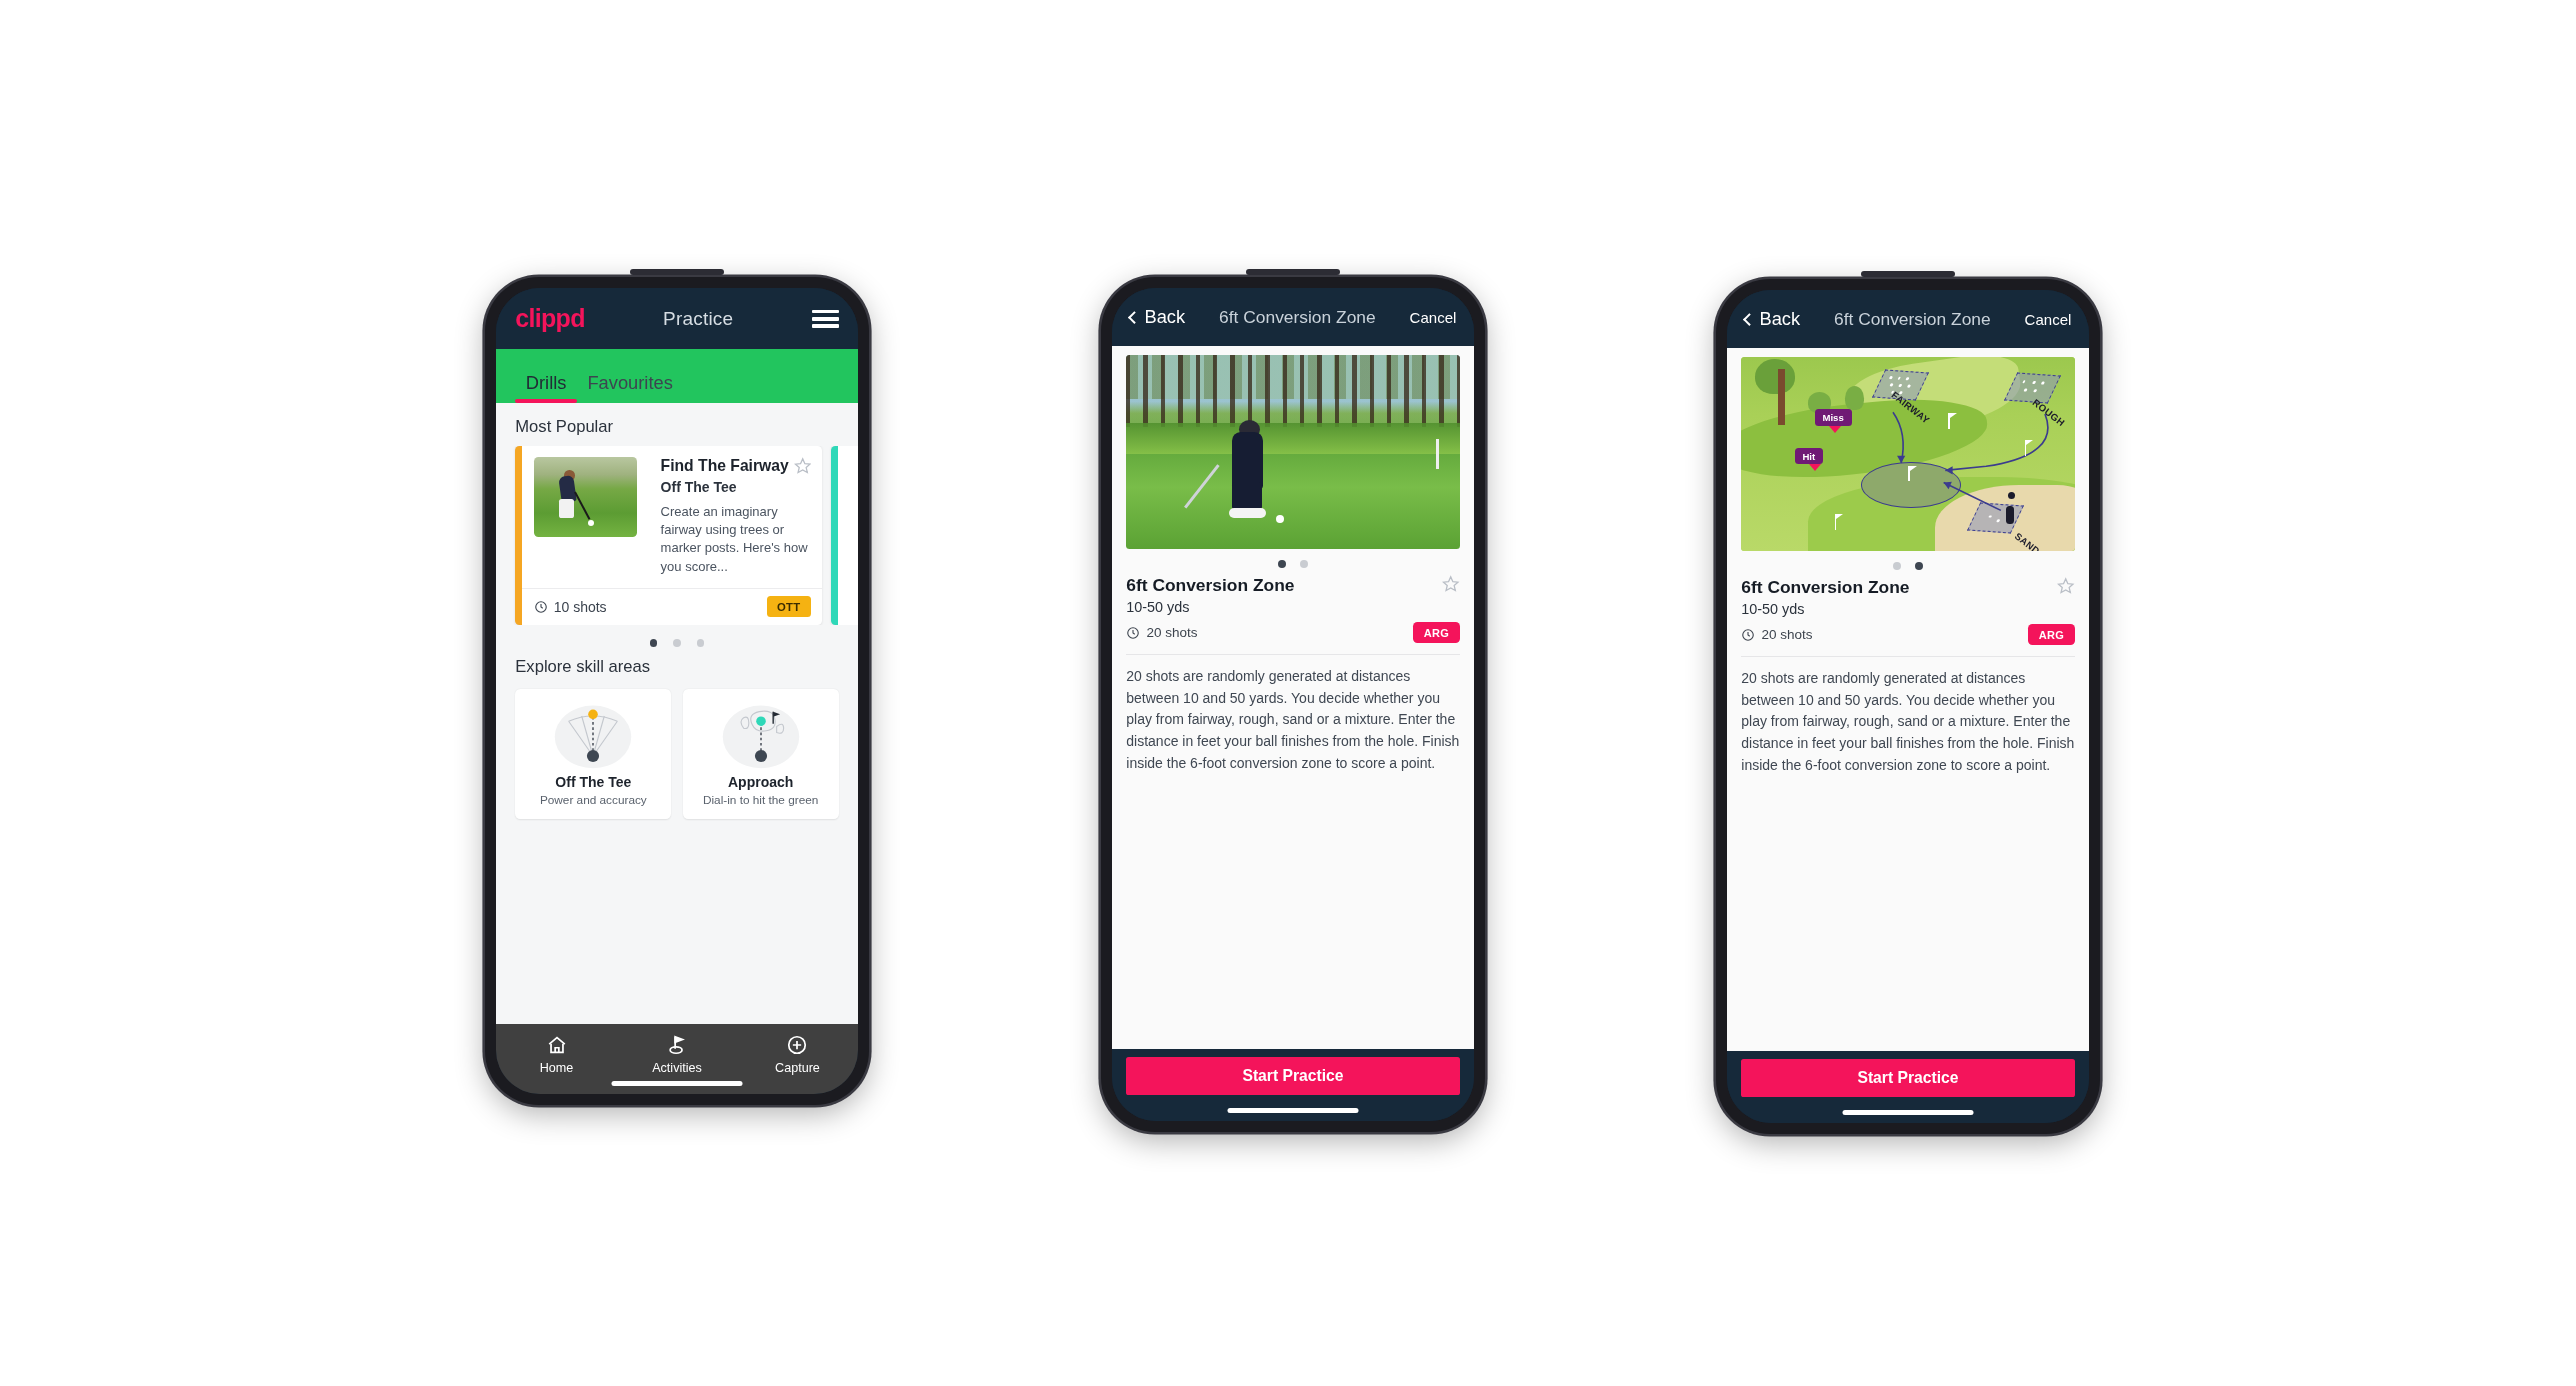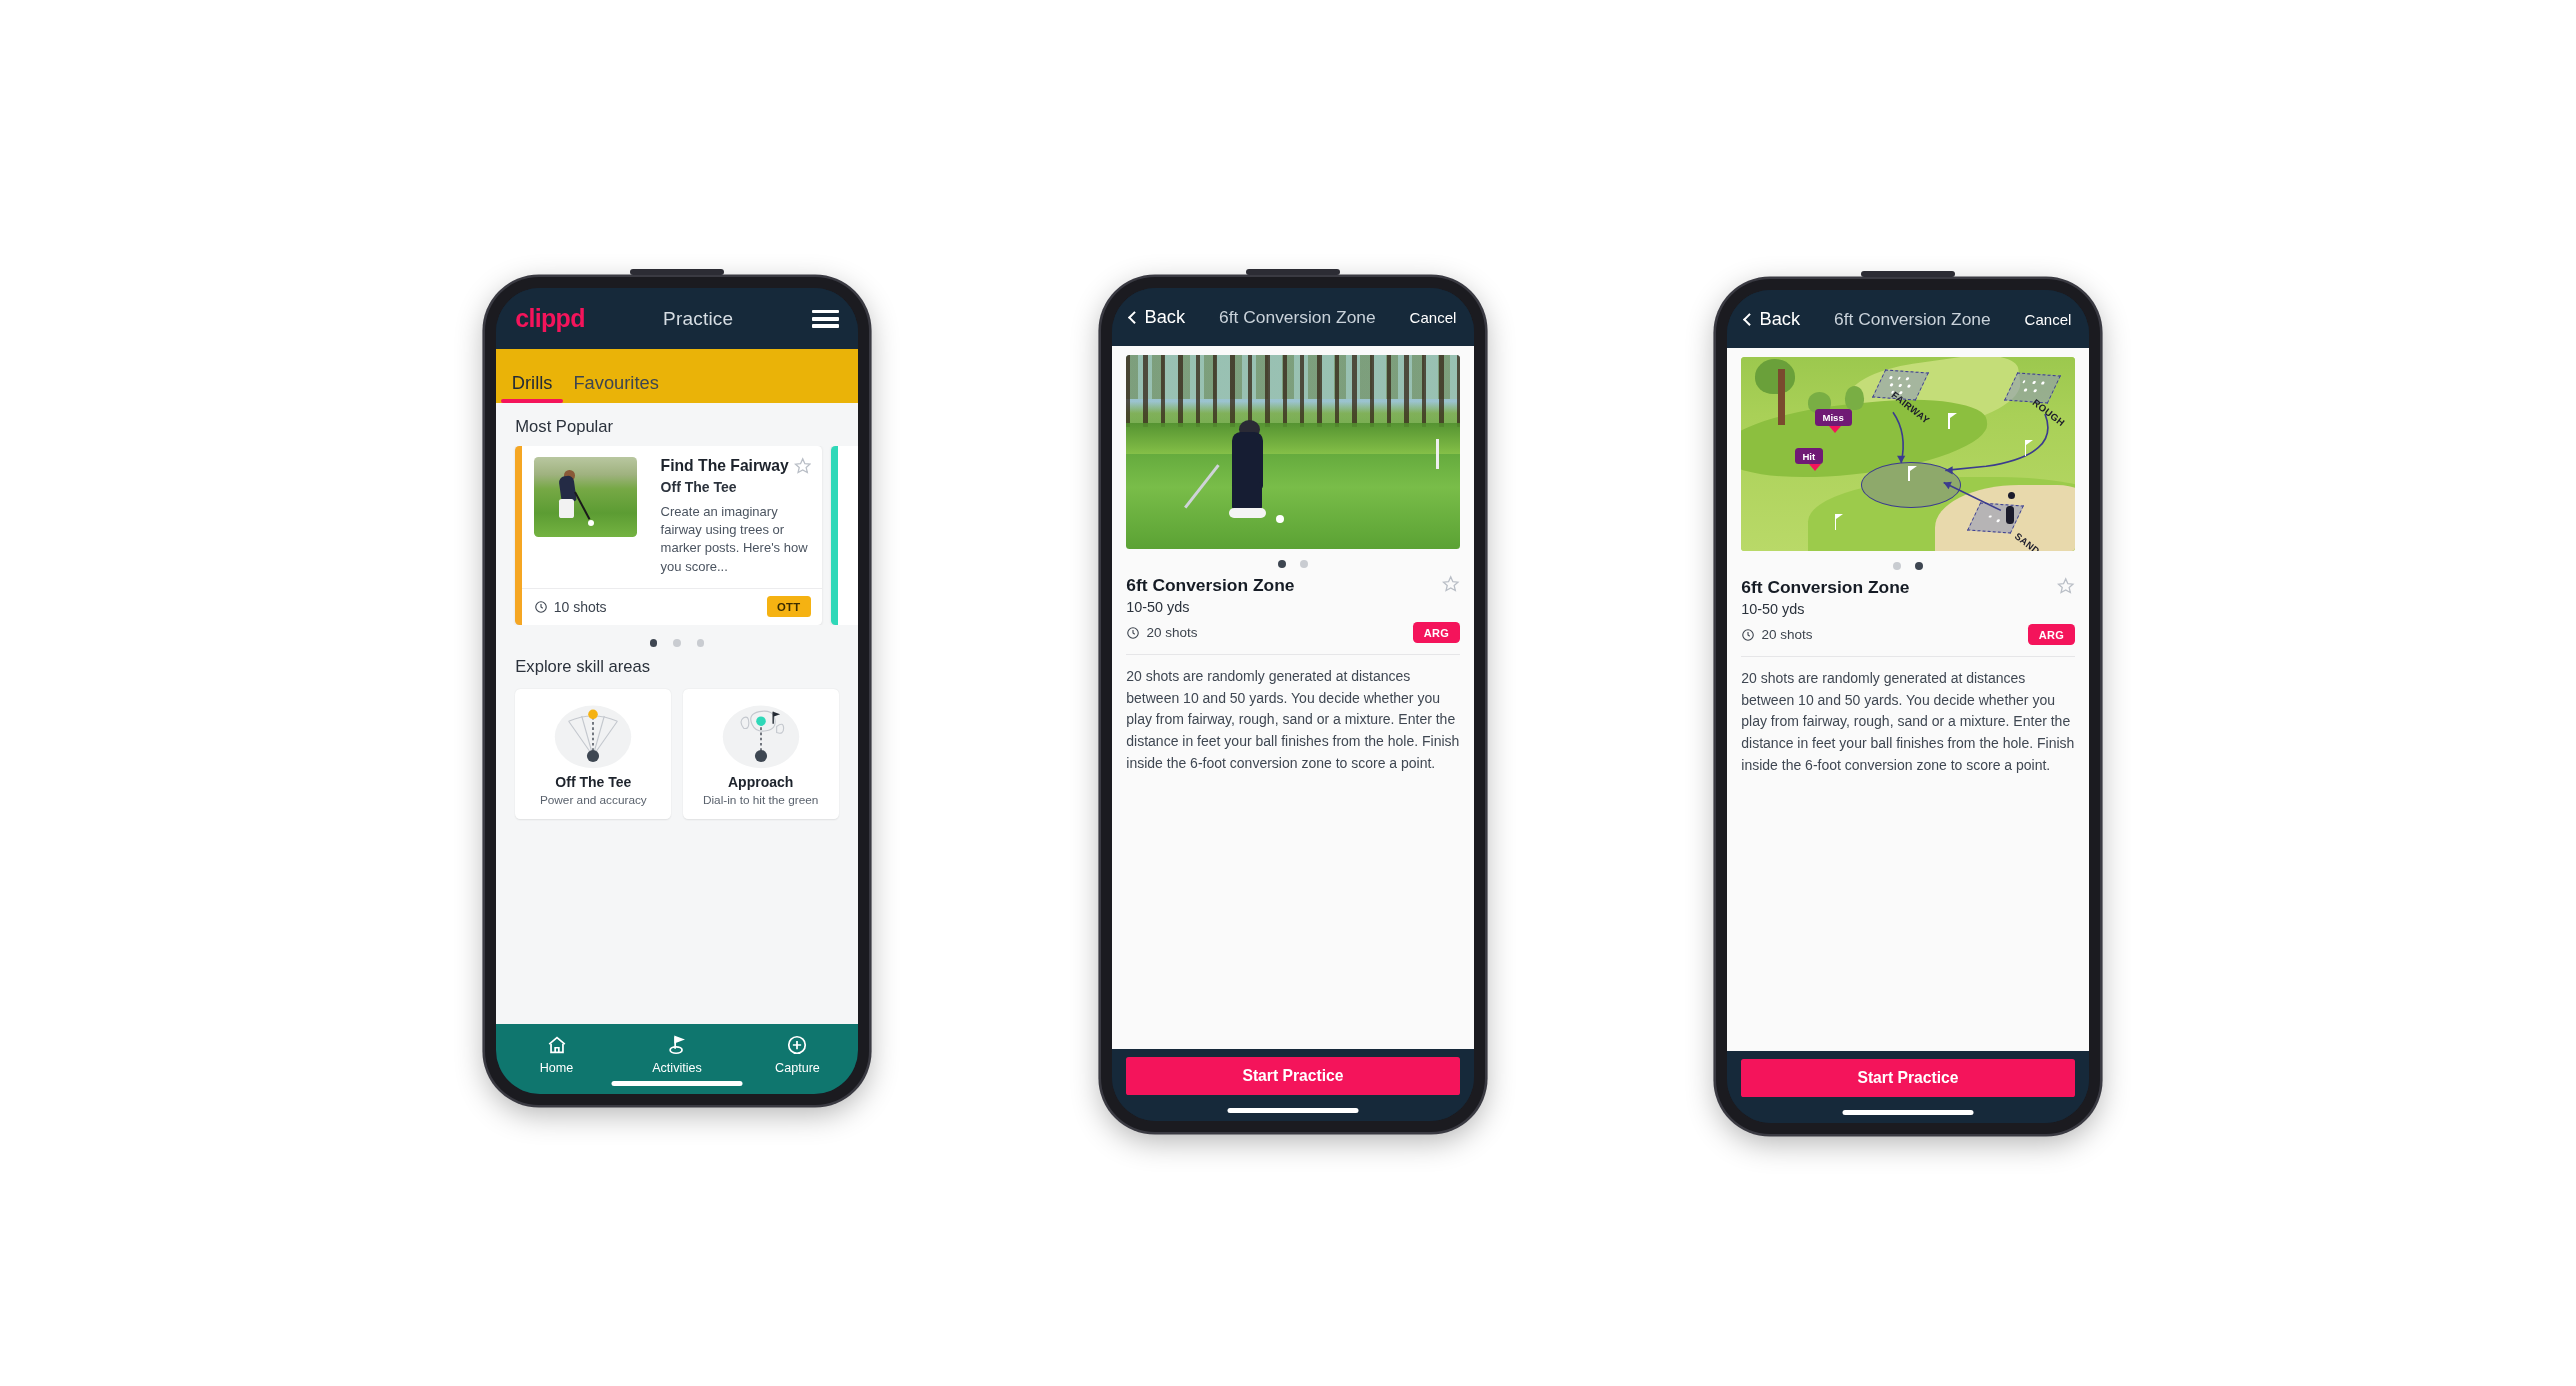--- a/index.html
+++ b/index.html
@@ -68,23 +68,23 @@
     letter-spacing: 0.2px;
   }
   .hamburger {
     width: 27px; height: 18.3px;
     display: flex; flex-direction: column;
     justify-content: space-between;
   }
   .hamburger i { display:block; height: 3.5px; background: #ffffff; border-radius: 0.9px; }
 
   .tabsbar {
-    background: #eab308;
+    background: #22c55e;
     display: flex;
-    padding: 0 5px;
+    padding: 0 19px;
     height: 54px;
     align-items: flex-end;
     flex: 0 0 auto;
   }
   .tab {
     font-size: 18.3px;
     color: #3d4550;
     padding: 0 10.5px 9.6px 10.5px;
     position: relative;
   }
@@ -203,21 +203,21 @@
     border-radius: 5.2px;
     box-shadow: 0 0.9px 1.7px rgba(0,0,0,.09);
     padding: 10.5px 7px 12.2px;
     text-align: center;
   }
   .skill-ic { height: 72px; display:flex; align-items:center; justify-content:center; }
   .skill-name { font-size: 14px; font-weight: bold; color: #1d232c; margin-top: 1.7px; }
   .skill-desc { font-size: 11.8px; color: #5a626d; margin-top: 3.5px; }
 
   .p1-nav {
-    background: #0f766e;
+    background: #404040;
     height: 70px;
     display: flex;
     align-items: flex-start;
     padding-top: 9.6px;
     flex: 0 0 auto;
     position: relative;
   }
   .nav-item { flex: 1; text-align: center; color: #ffffff; }
   .nav-ic { height: 23px; display:flex; align-items:center; justify-content:center; }
   .nav-lb { font-size: 12.6px; margin-top: 4.4px; }

